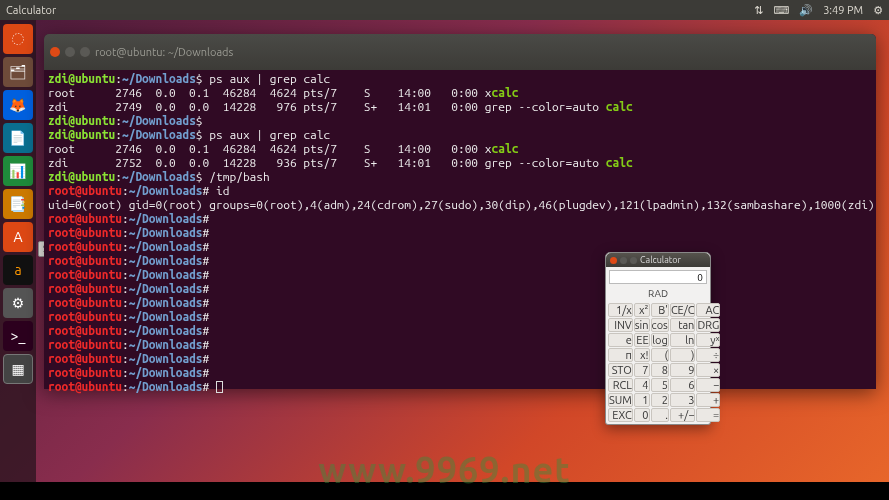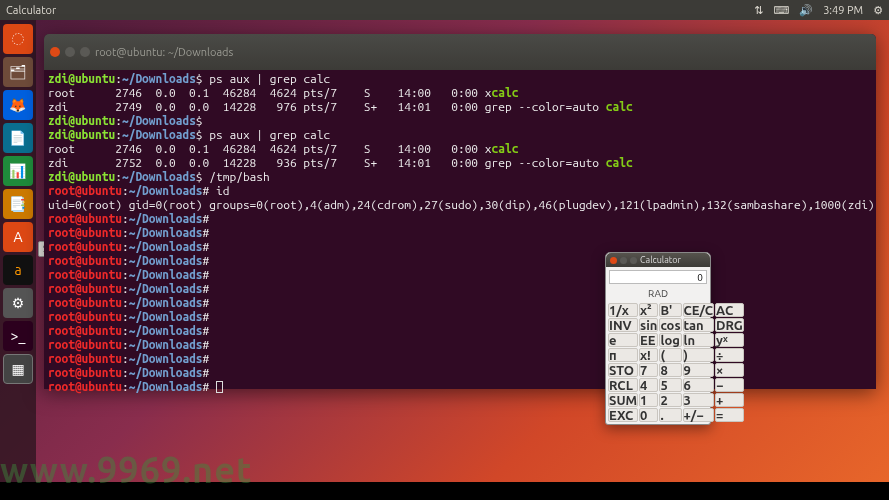--- a/index.html
+++ b/index.html
@@ -151,35 +151,34 @@
 .calcwin .grid {
   display: grid;
   grid-template-columns: repeat(6, 1fr);
   gap: 1px;
   padding: 2px;
 }
 .calcwin .key {
   background: #ebe8e4;
   border: 1px solid #c9c5bf;
   border-radius: 2px;
-  text-align: left;
-  font-size: 13px;
+  text-align: right;
+  font-size: 11px;
   line-height: 13px;
   height: 14px;
   color: #333;
   cursor: pointer;
-  font-weight: bold;
 }
 
 
 .watermark {
   position: absolute;
   bottom: 10px;
   left: 0; right: 0;
-  text-align: left;
+  text-align: center;
   font-size: 36px;
   font-weight: bold;
   color: rgba(60, 140, 60, 0.45);
   letter-spacing: 1px;
 }
 .black-bar-bottom {
   position: absolute;
   bottom: 0; left: 0; right: 0;
   height: 18px;
   background: #000;

